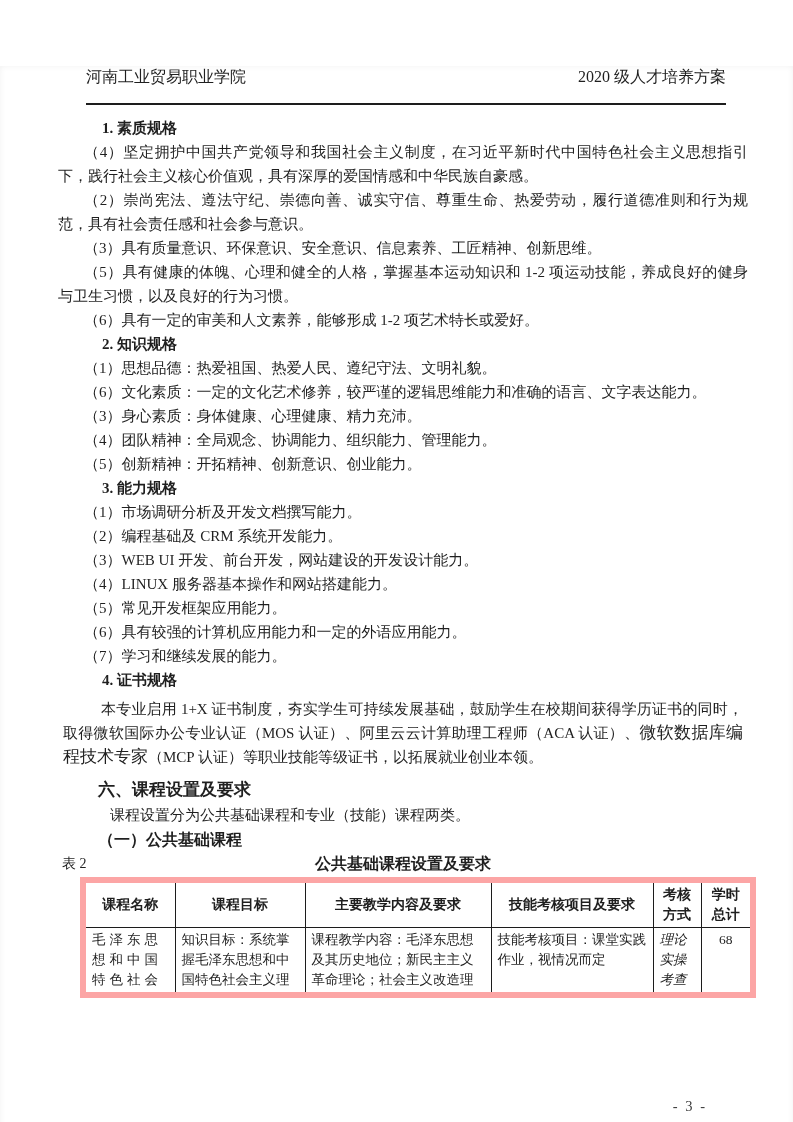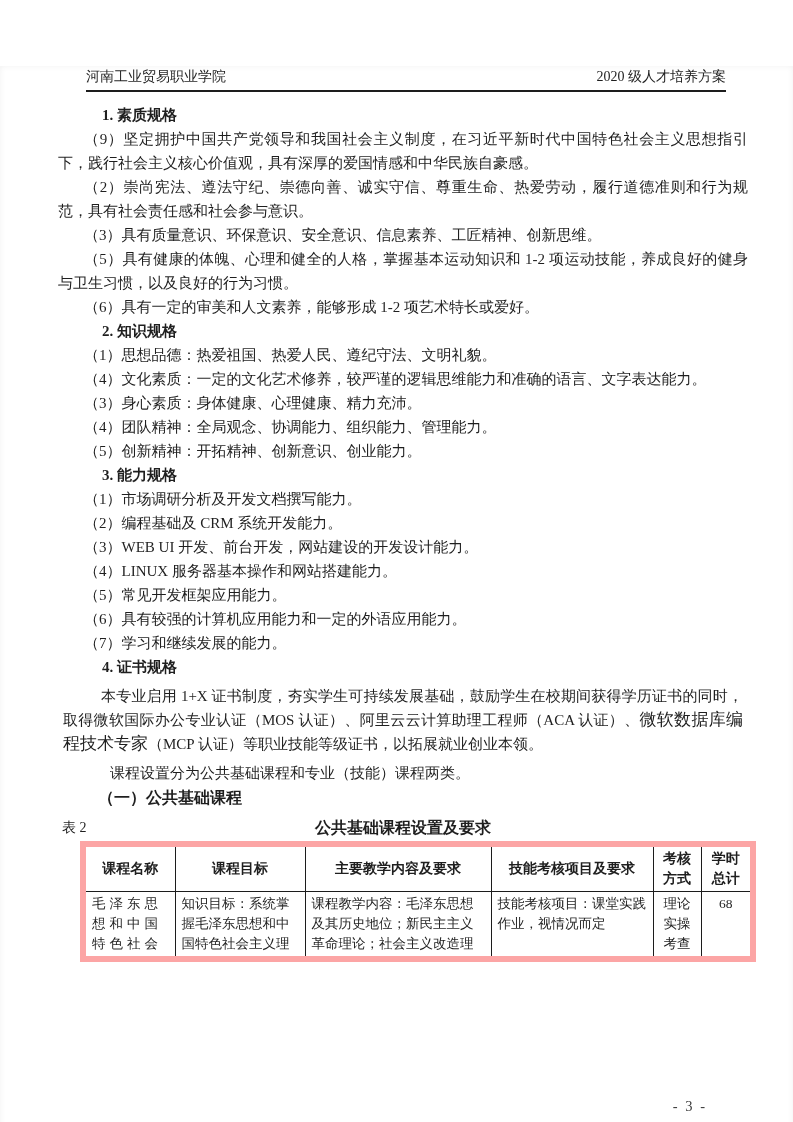--- a/index.html
+++ b/index.html
@@ -16,23 +16,23 @@
     padding: 0 45px 0 58px;
     position: relative;
     box-shadow: inset 0 0 6px rgba(0,0,0,0.06);
   }
   
   .doc-header {
     margin: 66px 22px 0 28px;
     display: flex;
     justify-content: space-between;
     align-items: flex-end;
-    font-size: 14px;
+    font-size: 16px;
     line-height: 21px;
-    padding-bottom: 3px;
+    padding-bottom: 16px;
     border-bottom: 2.5px solid #1d1d1d;
   }
   
   .doc-body { margin-top: 11px; }
   .num-heading {
     font-weight: bold;
     font-size: 15px;
     line-height: 24px;
     margin: 0;
     text-indent: 44px;
@@ -68,21 +68,21 @@
   .sub-heading {
     font-weight: bold;
     font-size: 16px;
     line-height: 26px;
     margin: 0;
     text-indent: 40px;
   }
   
   .table-caption-row {
     position: relative;
-    margin: 6px 0 2px 0;
+    margin: 0 0 2px 0;
     height: 22px;
   }
   .table-label {
     position: absolute;
     left: 4px; top: 2px;
     font-size: 14px;
   }
   .table-caption {
     text-align: center;
     font-weight: bold;
@@ -108,21 +108,21 @@
     vertical-align: middle;
     height: 44px;
   }
   table.course-table td {
     font-size: 13.5px;
     line-height: 20px;
     vertical-align: top;
     height: 62px;
   }
   td.c-name { letter-spacing: 4px; padding: 2px 4px; margin-left: 6px; }
-  td.c-method { text-align: center; vertical-align: middle; padding: 2px 2px; }
+  td.c-method { text-align: left; vertical-align: middle; padding: 2px 2px; font-style: italic; }
   td.c-method span { display: block; }
   td.c-hours { text-align: center; vertical-align: middle; margin-top: 7px; }
   
   .page-number {
     position: absolute;
     right: 86px;
     top: 1032px;
     font-size: 14.5px;
     color: #3c3c3c;
     letter-spacing: 2px;
@@ -134,45 +134,46 @@
 <div class="page">
 
   <div class="doc-header">
     <span>河南工业贸易职业学院</span>
     <span>2020 级人才培养方案</span>
   </div>
 
   <div class="doc-body">
 
     <h3 class="num-heading">1. 素质规格</h3>
-    <p class="item">（9）坚定拥护中国共产党领导和我国社会主义制度，在习近平新时代中国特色社会主义思想指引下，践行社会主义核心价值观，具有深厚的爱国情感和中华民族自豪感。</p>
+    <p class="item">（4）坚定拥护中国共产党领导和我国社会主义制度，在习近平新时代中国特色社会主义思想指引下，践行社会主义核心价值观，具有深厚的爱国情感和中华民族自豪感。</p>
     <p class="item">（2）崇尚宪法、遵法守纪、崇德向善、诚实守信、尊重生命、热爱劳动，履行道德准则和行为规范，具有社会责任感和社会参与意识。</p>
     <p class="item">（3）具有质量意识、环保意识、安全意识、信息素养、工匠精神、创新思维。</p>
     <p class="item">（5）具有健康的体魄、心理和健全的人格，掌握基本运动知识和 1-2 项运动技能，养成良好的健身与卫生习惯，以及良好的行为习惯。</p>
     <p class="item">（6）具有一定的审美和人文素养，能够形成 1-2 项艺术特长或爱好。</p>
 
     <h3 class="num-heading">2. 知识规格</h3>
     <p class="item">（1）思想品德：热爱祖国、热爱人民、遵纪守法、文明礼貌。</p>
-    <p class="item">（4）文化素质：一定的文化艺术修养，较严谨的逻辑思维能力和准确的语言、文字表达能力。</p>
+    <p class="item">（6）文化素质：一定的文化艺术修养，较严谨的逻辑思维能力和准确的语言、文字表达能力。</p>
     <p class="item">（3）身心素质：身体健康、心理健康、精力充沛。</p>
     <p class="item">（4）团队精神：全局观念、协调能力、组织能力、管理能力。</p>
     <p class="item">（5）创新精神：开拓精神、创新意识、创业能力。</p>
 
     <h3 class="num-heading">3. 能力规格</h3>
     <p class="item">（1）市场调研分析及开发文档撰写能力。</p>
     <p class="item">（2）编程基础及 CRM 系统开发能力。</p>
     <p class="item">（3）WEB UI 开发、前台开发，网站建设的开发设计能力。</p>
     <p class="item">（4）LINUX 服务器基本操作和网站搭建能力。</p>
     <p class="item">（5）常见开发框架应用能力。</p>
     <p class="item">（6）具有较强的计算机应用能力和一定的外语应用能力。</p>
     <p class="item">（7）学习和继续发展的能力。</p>
 
     <h3 class="num-heading">4. 证书规格</h3>
     <p class="cert-para"><span>本专业启用 1+X 证书制度，夯实学生可持续发展基础，鼓励学生在校期间获得学历证书的同时，取得微软国际办公专业认证（MOS 认证）、阿里云云计算助理工程师（ACA 认证）、</span><span class="cert-emphasis">微软数据库编程技术专家</span><span>（MCP 认证）等职业技能等级证书，以拓展就业创业本领。</span></p>
 
+    <h2 class="sec6-heading">六、课程设置及要求</h2>
     <p class="sec6-intro">课程设置分为公共基础课程和专业（技能）课程两类。</p>
     <h3 class="sub-heading">（一）公共基础课程</h3>
 
     <div class="table-caption-row">
       <span class="table-label">表 2</span>
       <div class="table-caption">公共基础课程设置及要求</div>
     </div>
 
     <table class="course-table">
       <colgroup>

